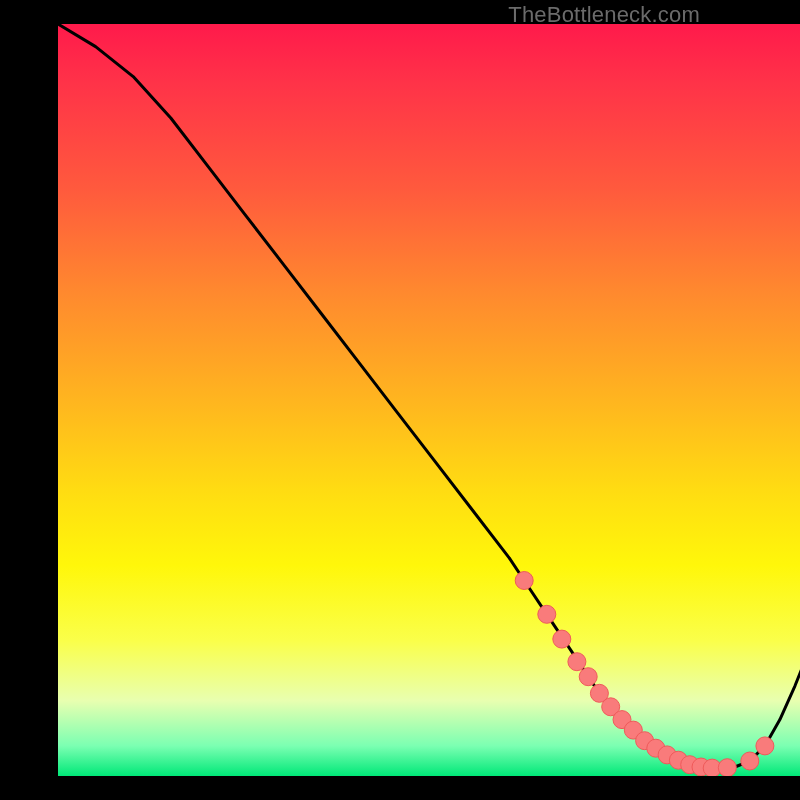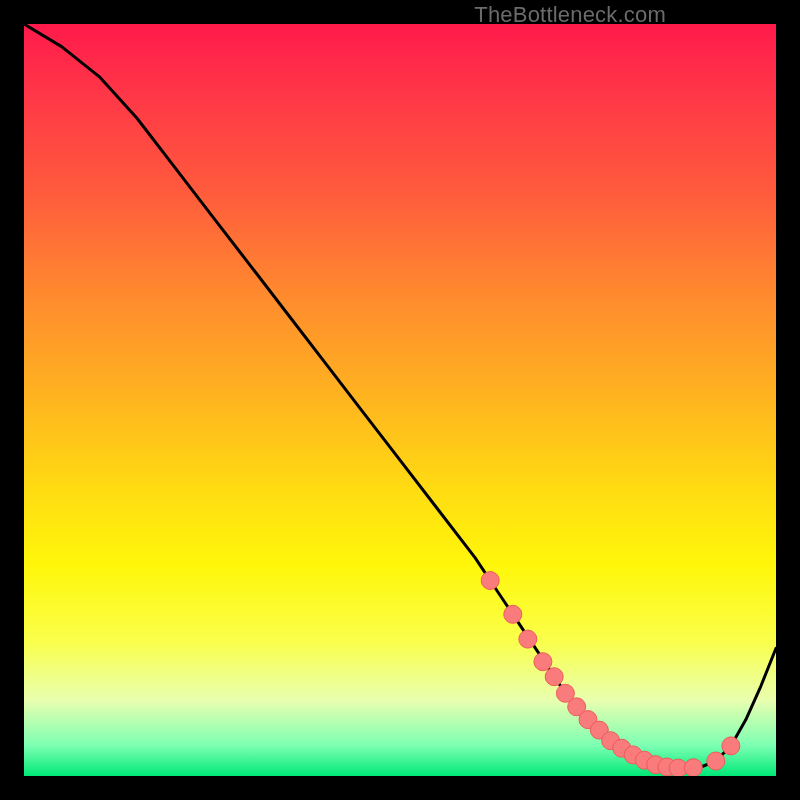--- a/index.html
+++ b/index.html
@@ -9,20 +9,21 @@
     height: 800px;
     background: #000;
     overflow: hidden;
     font-family: Arial, Helvetica, sans-serif;
   }
   .stage {
     position: relative;
     width: 672px;
     height: 800px;
     background: #000;
+    margin-left: 34px;
   }
   
   .plot {
     position: absolute;
     left: 24px;
     top: 24px;
     width: 752px;   
     height: 752px;
     
     background: linear-gradient(

